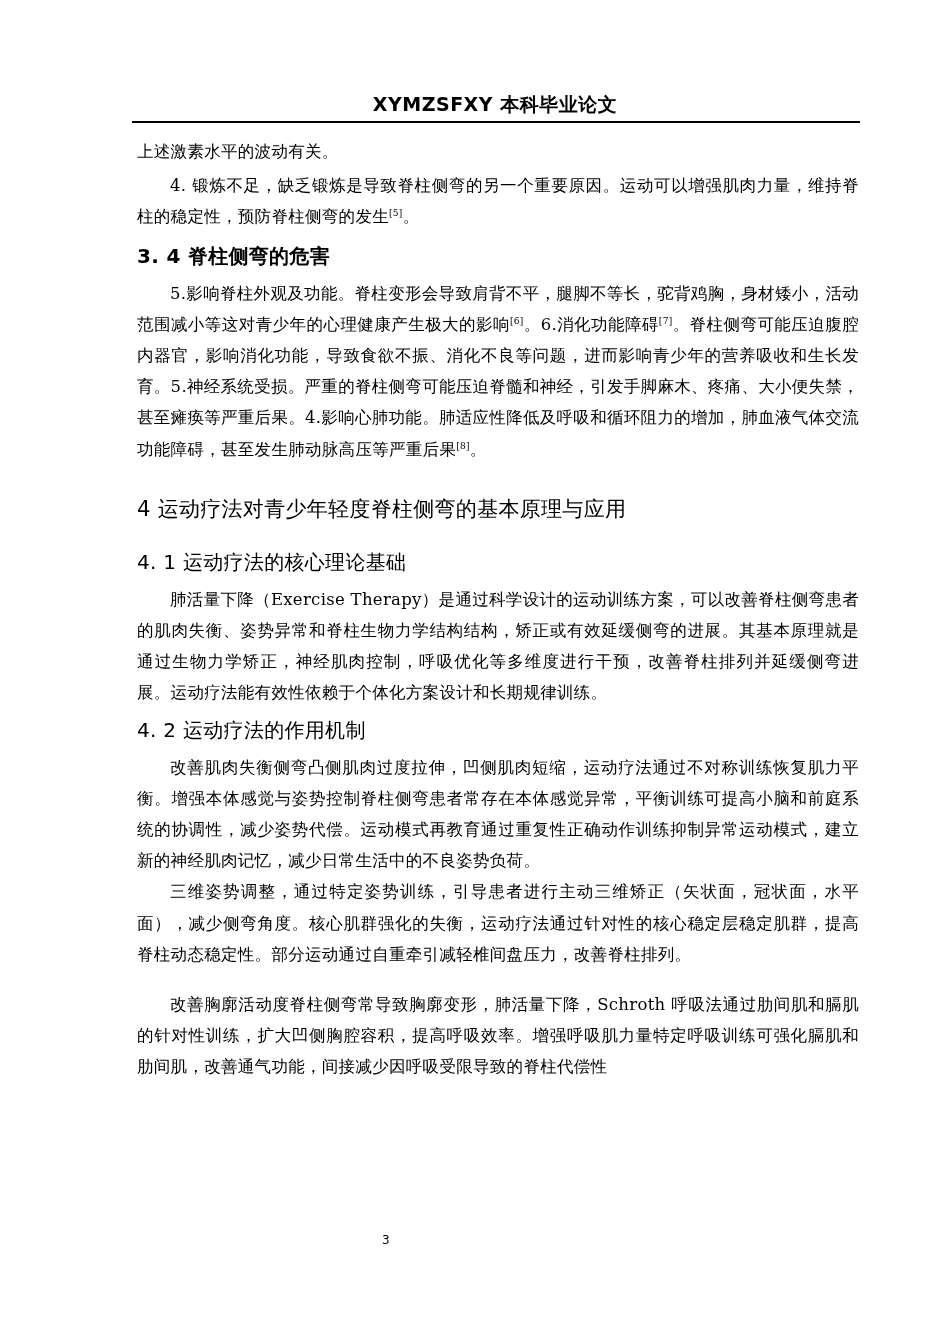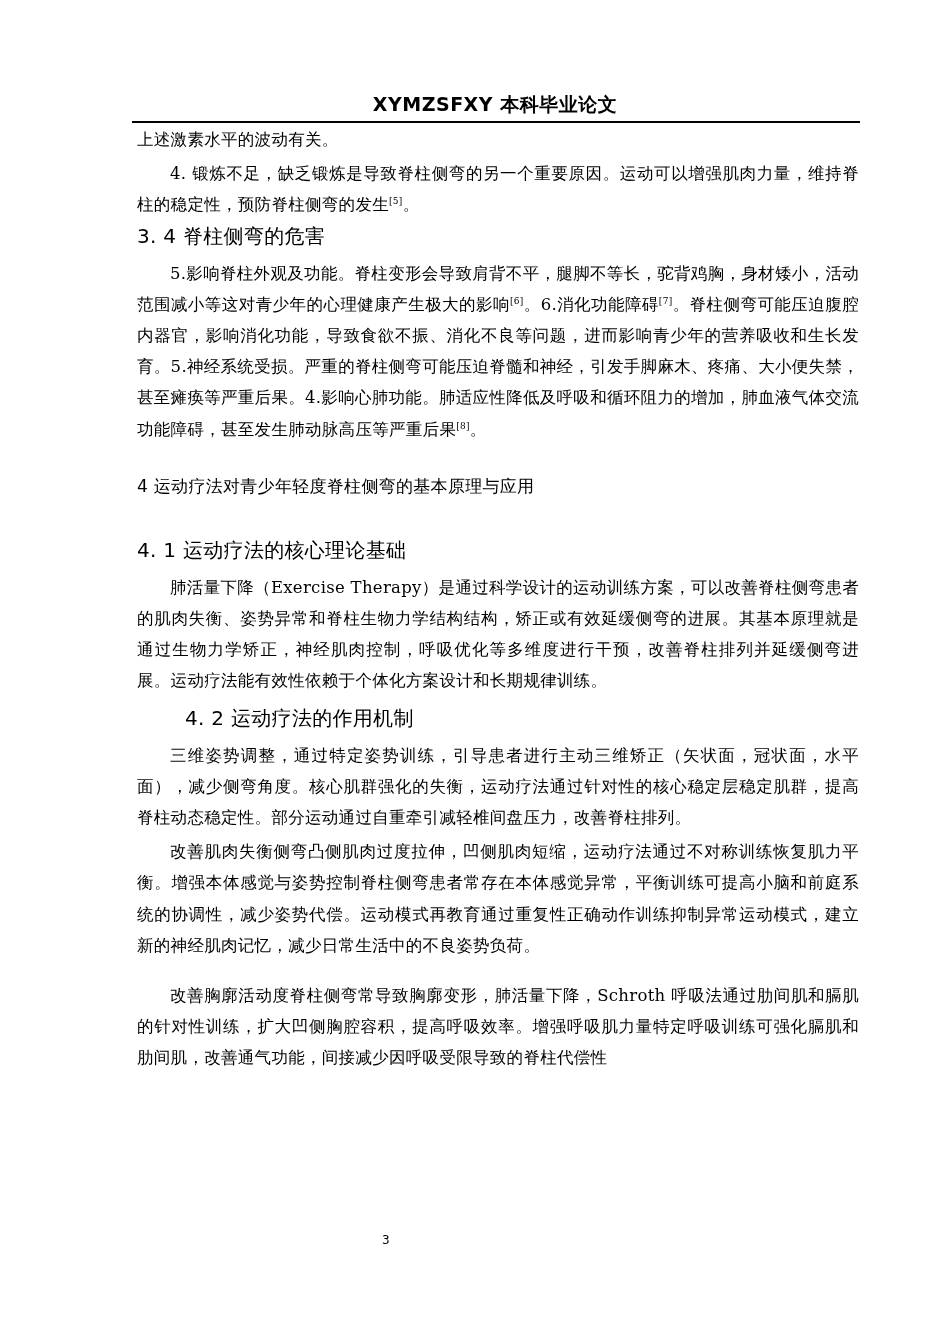--- a/index.html
+++ b/index.html
@@ -11,50 +11,50 @@
     }
     .header-rule { position: absolute; left: 132px; width: 728px; top: 121px; height: 0; border-top: 2px solid #000; }
     .content { position: absolute; left: 137px; width: 722px; top: 124px; }
     p.body {
       margin: 0; font-family: "DejaVu Serif", "Liberation Serif", serif; font-size: 16.5px;
       line-height: 31.2px; text-align: justify; text-justify: inter-character; letter-spacing: 0.3px;
     }
     p.indent { text-indent: 2em; }
     sup { font-size: 9px; line-height: 0; vertical-align: super; }
     h2.sec {
-      margin: 0; font-family: "DejaVu Sans", sans-serif; font-weight: normal; font-size: 17px; letter-spacing: 0.3px;
+      margin: 0; font-family: "DejaVu Sans", sans-serif; font-weight: normal; font-size: 21px; letter-spacing: 0.3px;
     }
     h3.sub {
       margin: 0; font-family: "DejaVu Sans", sans-serif; font-weight: normal; font-size: 20px; letter-spacing: 0.3px;
     }
     .pageno { position: absolute; left: 382px; top: 1233px; font-family: "DejaVu Sans", sans-serif; font-size: 12px; }
   </style>
 </head>
 <body>
 
 <div class="page">
   <div class="header-title">XYMZSFXY 本科毕业论文</div>
   <div class="header-rule"></div>
 
   <div class="content">
-    <p class="body" style="margin-top:0px;">上述激素水平的波动有关。</p>
+    <p class="body" style="margin-top:12px;">上述激素水平的波动有关。</p>
 
     <p class="body indent" style="margin-top:3px;"><span>4. 锻炼不足，缺乏锻炼是导致脊柱侧弯的另一个重要原因。运动可以增强肌肉力量，维持脊柱的稳定性，预防脊柱侧弯的发生</span><sup>[5]</sup><span>。</span></p>
 
-    <h3 class="sub" style="margin-top:2px; margin-bottom:8px;">3. 4 脊柱侧弯的危害</h3>
+    <h3 class="sub" style="margin-top:10px; margin-bottom:8px;font-weight:bold;">3. 4 脊柱侧弯的危害</h3>
 
     <p class="body indent"><span>5.影响脊柱外观及功能。脊柱变形会导致肩背不平，腿脚不等长，驼背鸡胸，身材矮小，活动范围减小等这对青少年的心理健康产生极大的影响</span><sup>[6]</sup><span>。6.消化功能障碍</span><sup>[7]</sup><span>。脊柱侧弯可能压迫腹腔内器官，影响消化功能，导致食欲不振、消化不良等问题，进而影响青少年的营养吸收和生长发育。5.神经系统受损。严重的脊柱侧弯可能压迫脊髓和神经，引发手脚麻木、疼痛、大小便失禁，甚至瘫痪等严重后果。4.影响心肺功能。肺适应性降低及呼吸和循环阻力的增加，肺血液气体交流功能障碍，甚至发生肺动脉高压等严重后果</span><sup>[8]</sup><span>。</span></p>
 
     <h2 class="sec" style="margin-top:30px;">4  运动疗法对青少年轻度脊柱侧弯的基本原理与应用</h2>
 
-    <h3 class="sub" style="margin-top:39px; margin-bottom:8px;">4. 1 运动疗法的核心理论基础</h3>
+    <h3 class="sub" style="margin-top:26px; margin-bottom:8px;">4. 1 运动疗法的核心理论基础</h3>
 
     <p class="body indent">肺活量下降（Exercise Therapy）是通过科学设计的运动训练方案，可以改善脊柱侧弯患者的肌肉失衡、姿势异常和脊柱生物力学结构结构，矫正或有效延缓侧弯的进展。其基本原理就是通过生物力学矫正，神经肌肉控制，呼吸优化等多维度进行干预，改善脊柱排列并延缓侧弯进展。运动疗法能有效性依赖于个体化方案设计和长期规律训练。</p>
 
-    <h3 class="sub" style="margin-top:8px; margin-bottom:8px;margin-left:48px;">4. 2 运动疗法的作用机制</h3>
+    <h3 class="sub" style="margin-top:8px; margin-bottom:8px;">4. 2 运动疗法的作用机制</h3>
 
+    <p class="body indent" style="margin-top:3px;">改善肌肉失衡侧弯凸侧肌肉过度拉伸，凹侧肌肉短缩，运动疗法通过不对称训练恢复肌力平衡。增强本体感觉与姿势控制脊柱侧弯患者常存在本体感觉异常，平衡训练可提高小脑和前庭系统的协调性，减少姿势代偿。运动模式再教育通过重复性正确动作训练抑制异常运动模式，建立新的神经肌肉记忆，减少日常生活中的不良姿势负荷。</p>
     <p class="body indent">三维姿势调整，通过特定姿势训练，引导患者进行主动三维矫正（矢状面，冠状面，水平面），减少侧弯角度。核心肌群强化的失衡，运动疗法通过针对性的核心稳定层稳定肌群，提高脊柱动态稳定性。部分运动通过自重牵引减轻椎间盘压力，改善脊柱排列。</p>
-    <p class="body indent" style="margin-top:3px;">改善肌肉失衡侧弯凸侧肌肉过度拉伸，凹侧肌肉短缩，运动疗法通过不对称训练恢复肌力平衡。增强本体感觉与姿势控制脊柱侧弯患者常存在本体感觉异常，平衡训练可提高小脑和前庭系统的协调性，减少姿势代偿。运动模式再教育通过重复性正确动作训练抑制异常运动模式，建立新的神经肌肉记忆，减少日常生活中的不良姿势负荷。</p>
     <p class="body indent" style="margin-top:19px;">改善胸廓活动度脊柱侧弯常导致胸廓变形，肺活量下降，Schroth 呼吸法通过肋间肌和膈肌的针对性训练，扩大凹侧胸腔容积，提高呼吸效率。增强呼吸肌力量特定呼吸训练可强化膈肌和肋间肌，改善通气功能，间接减少因呼吸受限导致的脊柱代偿性</p>
   </div>
 
   <div class="pageno">3</div>
 </div>
 
 </body></html>

